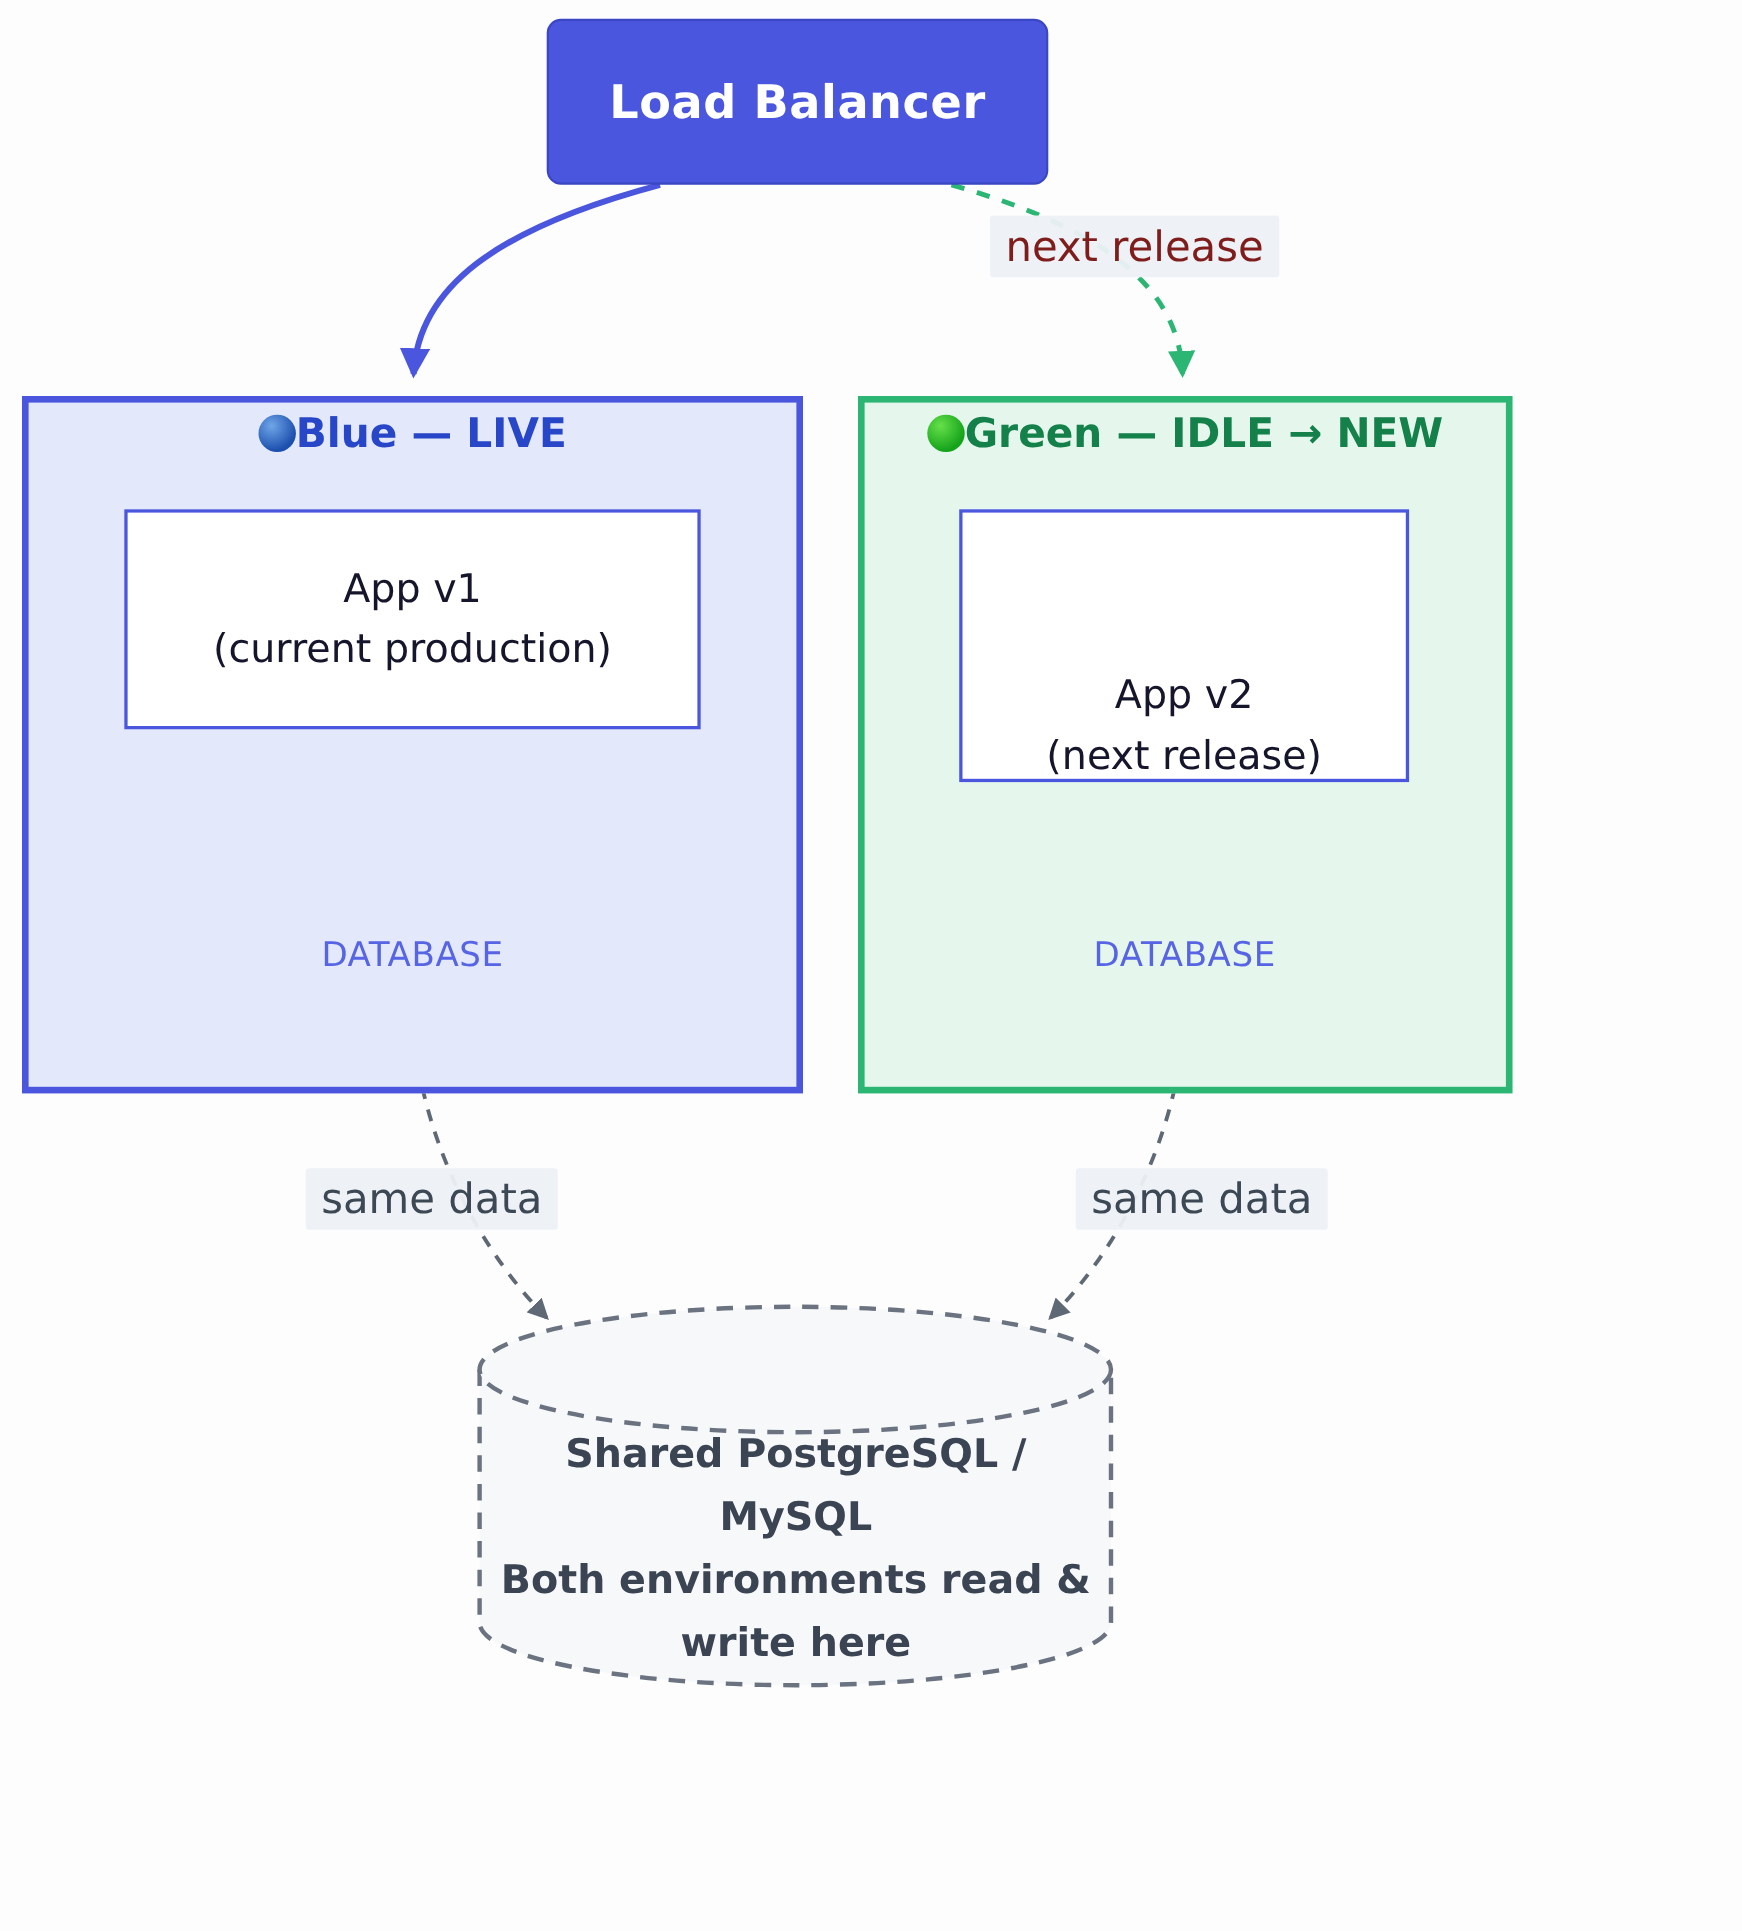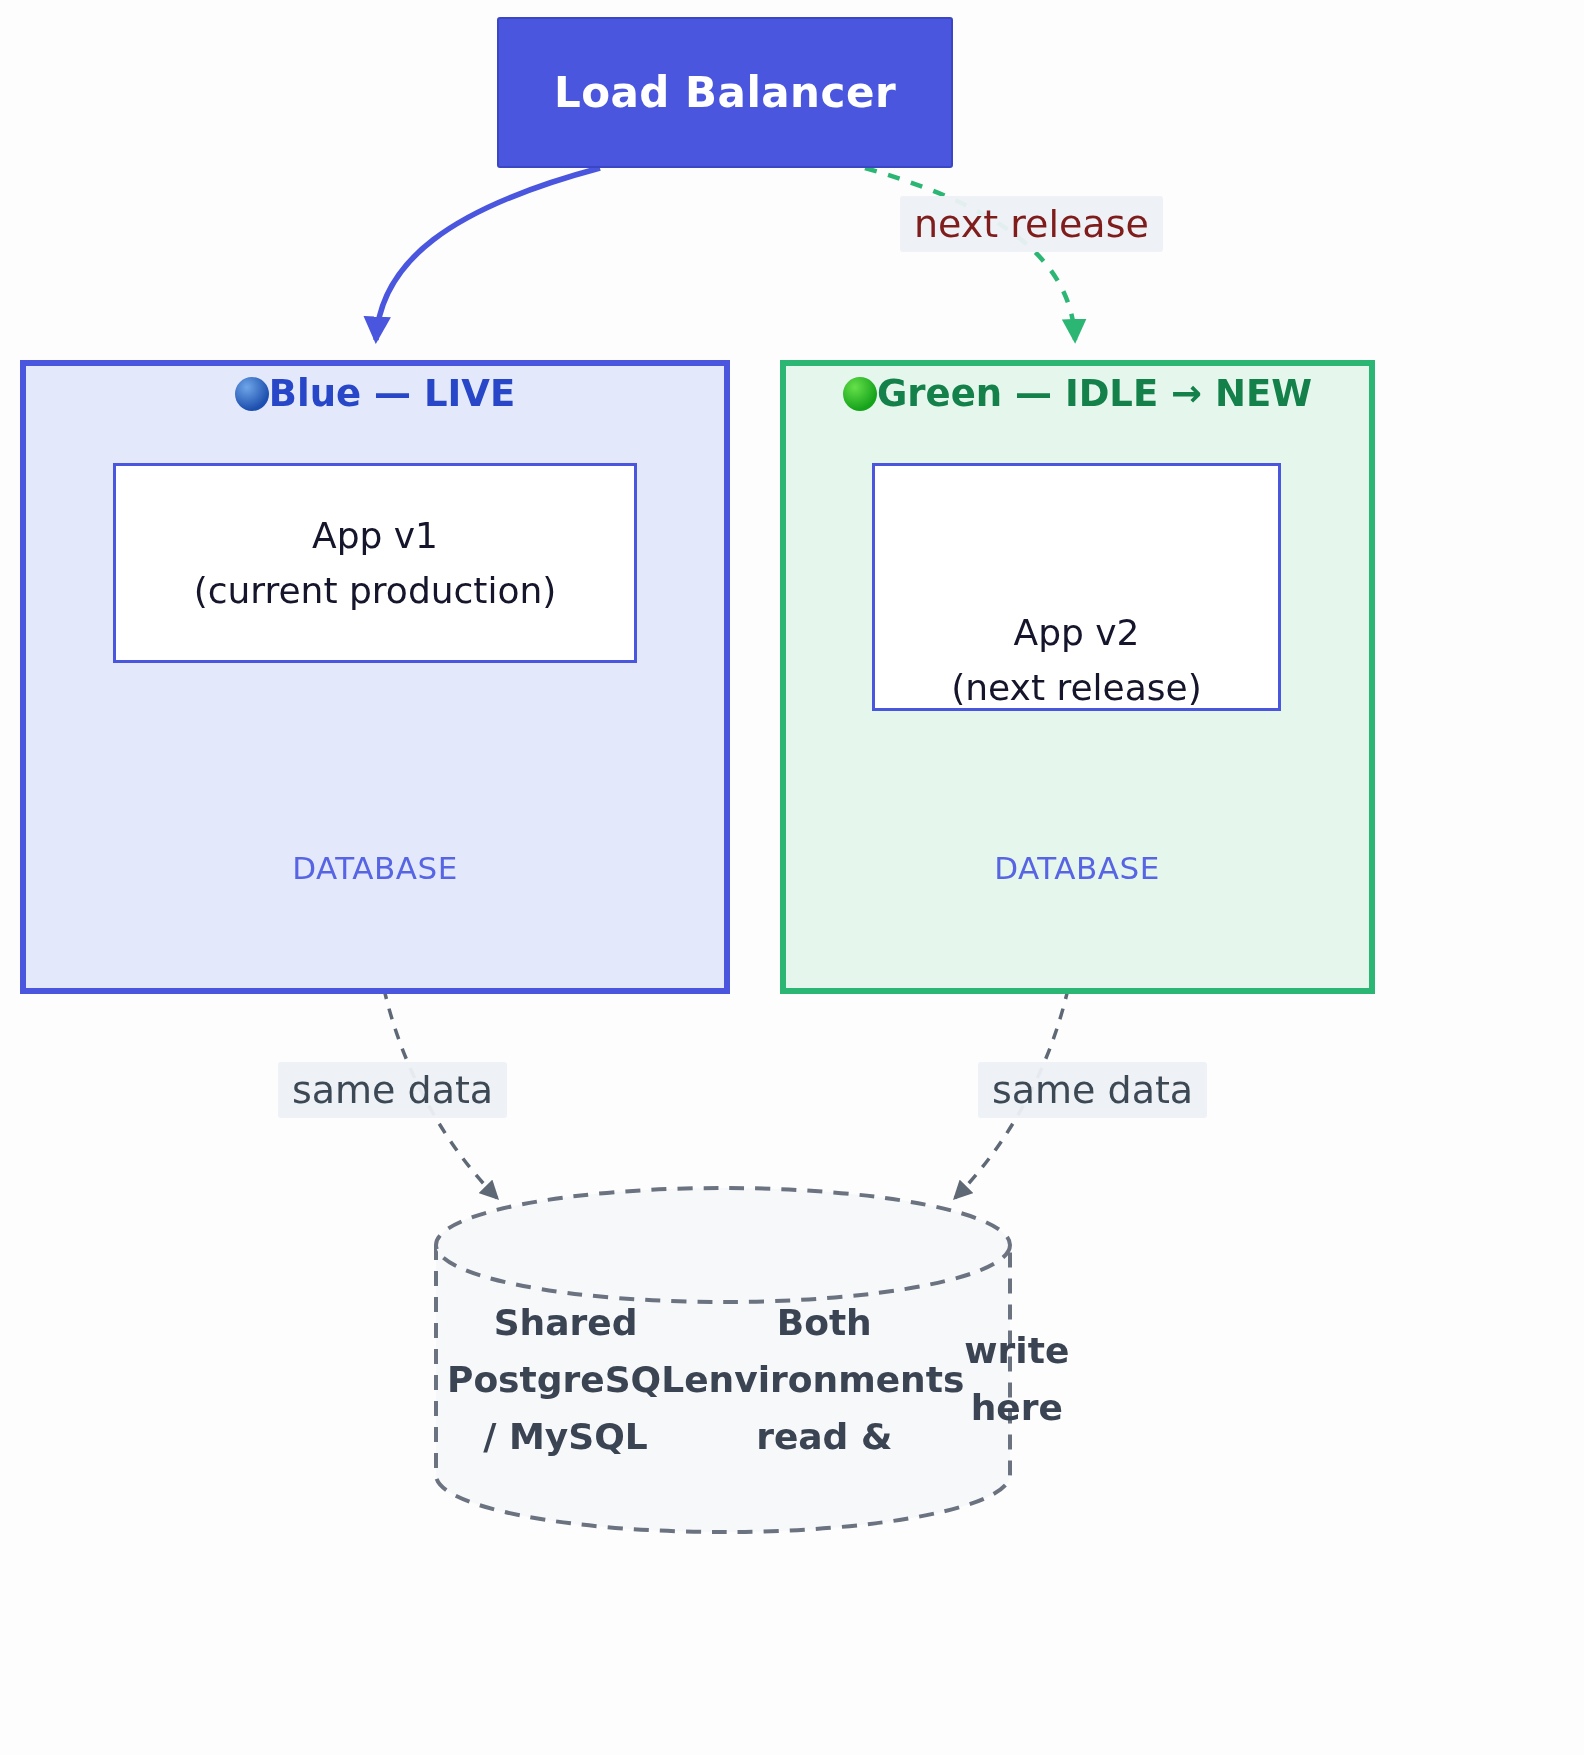--- a/index.html
+++ b/index.html
@@ -7,21 +7,21 @@
     position:relative;
     width:1584px;height:1755px;
     font-family:"DejaVu Sans","Liberation Sans",sans-serif;
     overflow:hidden;
     background:#fdfdfe;
   }
   .abs{position:absolute;}
   
   .lb-node{
     left:497px;top:17px;width:456px;height:151px;
-    background:#4a56dd;border:2px solid #3b46c4;border-radius:3px;
+    background:#4a56dd;border:2px solid #3b46c4;border-radius:13px;
     display:flex;align-items:center;justify-content:center;
     color:#ffffff;font-size:42px;font-weight:bold;letter-spacing:.5px;
     box-sizing:border-box;
   }
   
   .edge-label{
     padding:6px 14px;border-radius:3px;
     background:rgba(237,241,246,.95);
     font-size:38px;font-weight:500;white-space:nowrap;
   }
@@ -59,21 +59,21 @@
   
   .db-label{
     width:220px;text-align:center;
     font-size:31px;font-weight:400;color:#5765e5;letter-spacing:.5px;
   }
   .db-label-blue{left:265px;top:850px;}
   .db-label-green{left:967px;top:850px;}
   
   .shared-text{
     left:447px;top:1295px;width:553px;
-    display:flex;flex-direction:row;align-items:center;
+    display:flex;flex-direction:column;align-items:center;
     font-size:36px;font-weight:bold;color:#3a4453;line-height:1.58;
     text-align:center;
   }
   svg.overlay{position:absolute;left:0;top:0;pointer-events:none;}
 </style>
 </head>
 <body>
 
 <div id="canvas">
 

